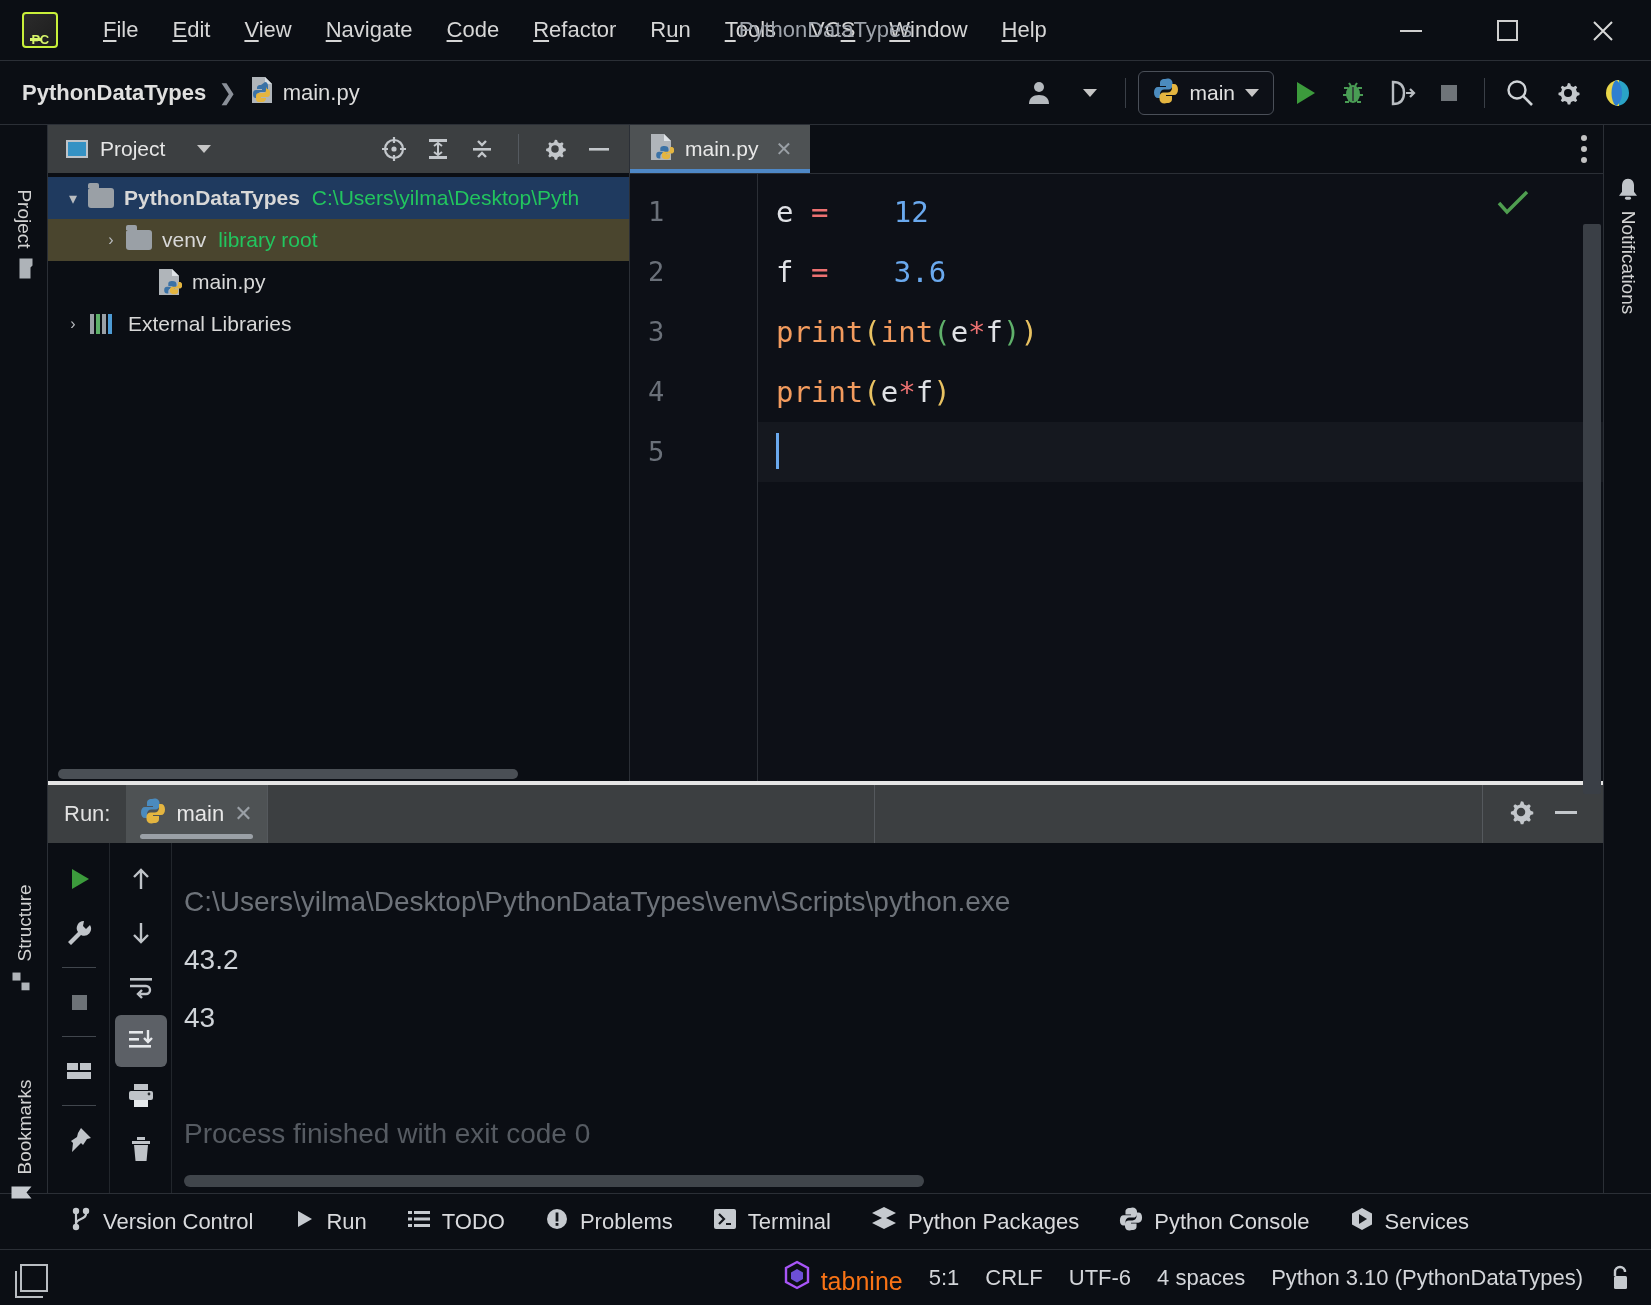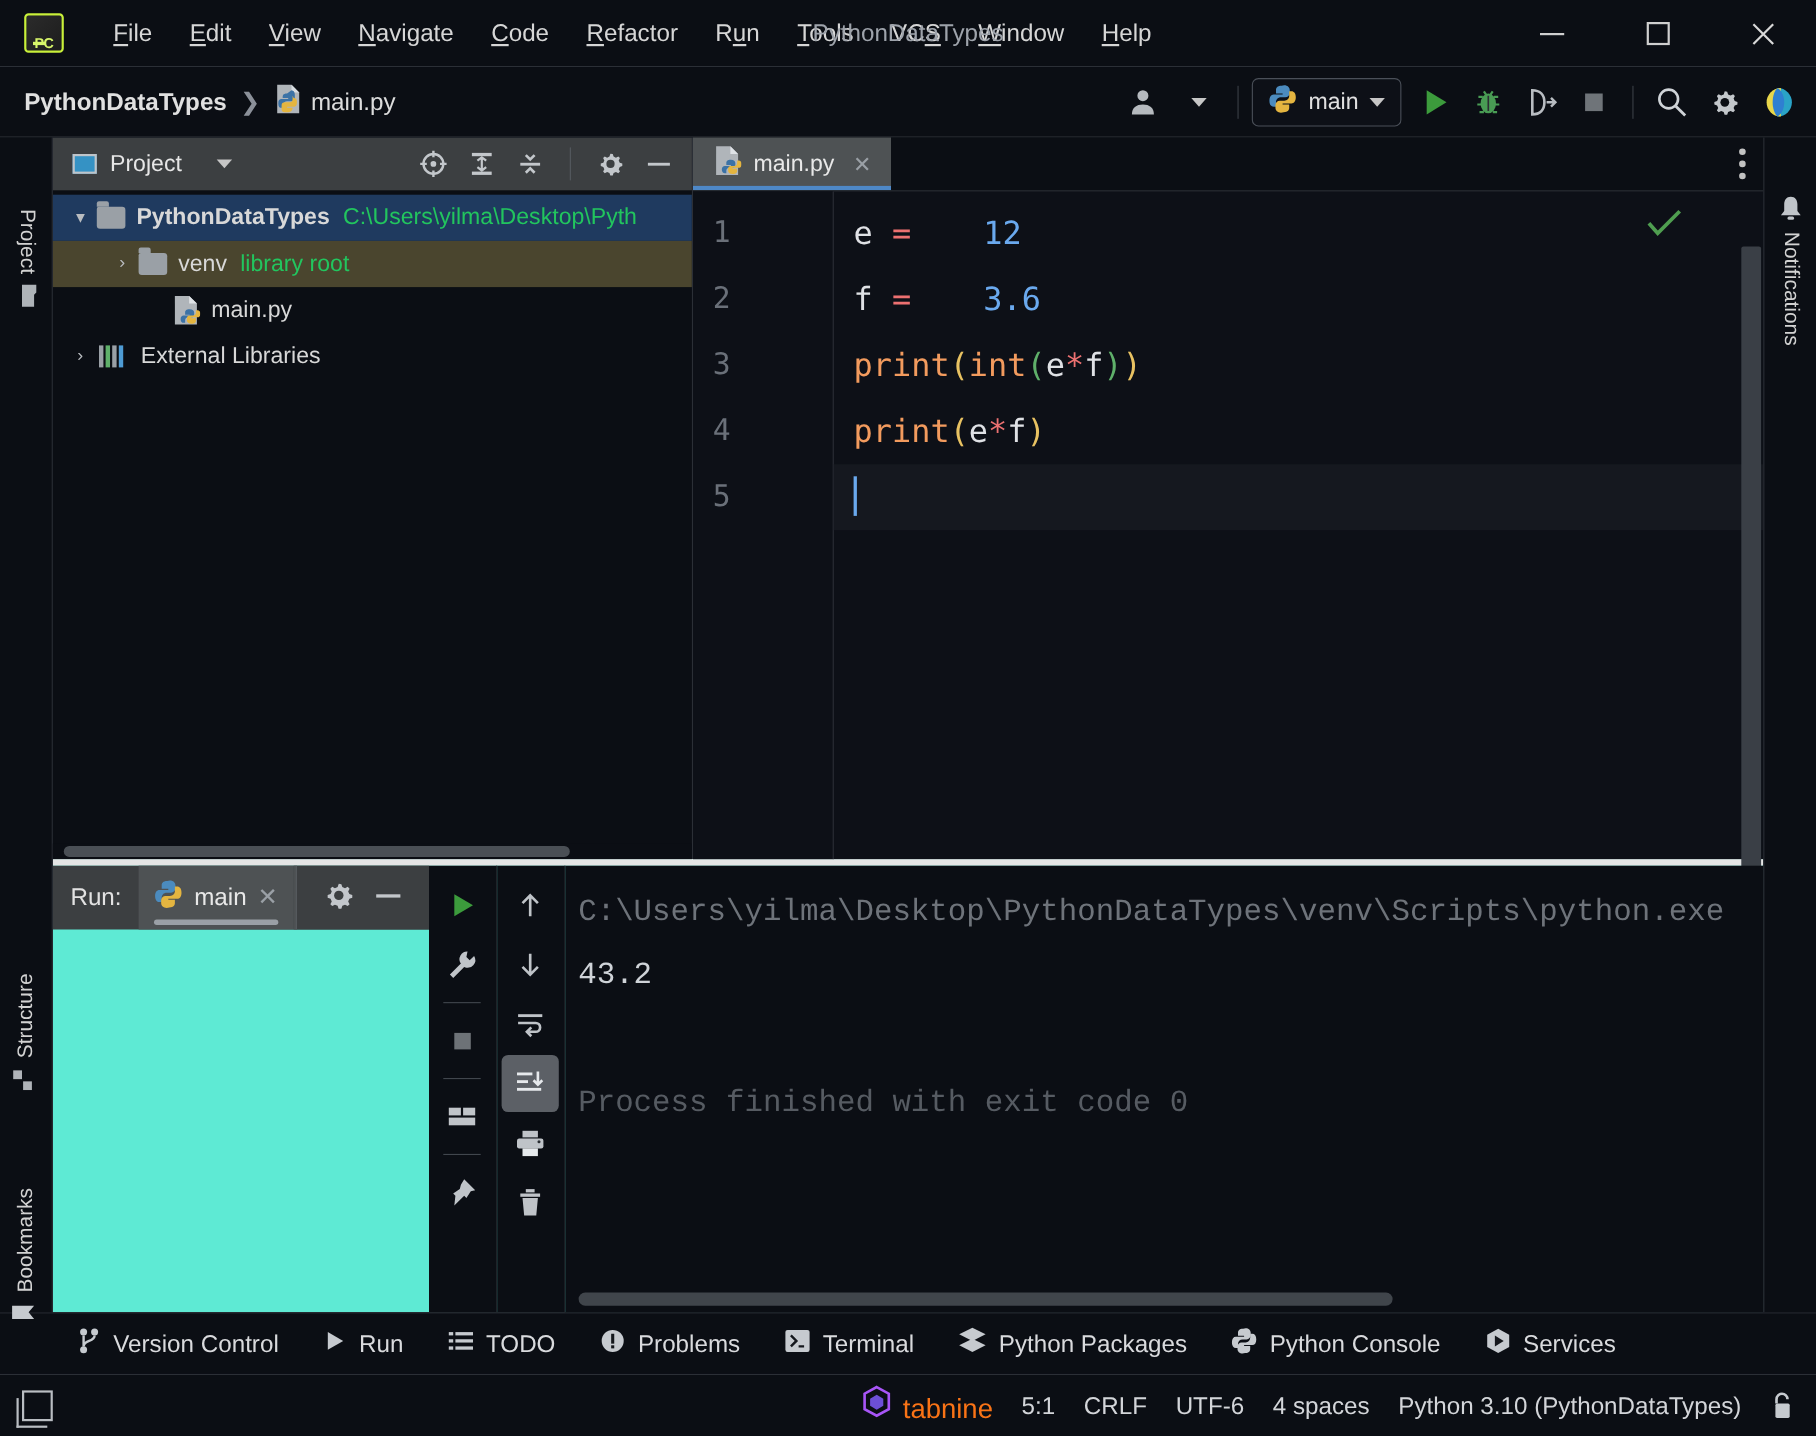--- a/index.html
+++ b/index.html
@@ -105,40 +105,40 @@
   .c-op   { color:#ec7171; }
   .c-num  { color:#6aa9ee;margin-left:48px; }
   .c-fn   { color:#f29b5e; }
   .c-par1 { color:#e8c262; }
   .c-par2 { color:#5fb06a; }
   .caret-bar { display:inline-block; width:3px; height:36px; background:#6aa9ee; vertical-align:-7px; }
   .chk { position:absolute; right:72px; top:14px; }
   .vscroll { position:absolute; right:2px; top:50px; width:18px; height:570px; background:#3a3f46; border-radius:2px; }
 
   
-  .runwin { height:412px; flex:0 0 412px; display:flex; background:#5eead4;
-            border-top:6px solid #e5e5e5; }
+  .runwin { height:412px; flex:0 0 412px; display:flex; flex-direction:column; background:#d946ef;
+            border-top:4px solid #e5e5e5; }
   .run-head { height:58px; flex:0 0 58px; display:flex; align-items:stretch; background:#3c3f41; }
   .run-lbl { display:flex; align-items:center; color:#e2e2e2; font-size:22px; padding:0 16px; }
   .run-tab { display:flex; align-items:center; gap:10px; padding:0 14px; color:#e8e8e8; font-size:22px;
              background:#4e5254; position:relative; }
   .run-tab:after { content:''; position:absolute; left:14px; right:14px; bottom:4px; height:5px;
                    background:#9aa0a6; border-radius:3px; }
   .run-seg { flex:1; border-left:1px solid #55595d; background:#3c3f41; }
   .run-hright { display:flex; align-items:center; gap:14px; padding:0 22px; border-left:1px solid #55595d; background:#3c3f41;}
   .run-body { flex:1; display:flex; min-height:0; }
   .run-tb { width:62px; flex:0 0 62px; background:#0b0e14; display:flex; flex-direction:column;
             align-items:center; padding-top:10px; gap:2px; border-right:1px solid #22262c;}
   .run-tb2 { width:62px; flex:0 0 62px; background:#0b0e14; display:flex; flex-direction:column;
              align-items:center; padding-top:10px; gap:2px; border-right:1px solid #22262c;}
   .rb { width:52px;height:52px;display:flex;align-items:center;justify-content:center;border-radius:6px; }
   .rb.active { background:#5c6066; }
   .rb-div { width:34px;height:1px;background:#41464d; margin:6px 0; }
   .console { flex:1; position:relative; min-width:0; background:#0b0e14; overflow:hidden;
-             font-family:Liberation Mono, monospace; padding:14px 0 0 12px; }
+             font-family:Liberation Sans, sans-serif; padding:30px 0 0 12px; }
   .cl { font-size:28px; line-height:58px; white-space:pre; }
   .cl.path { color:#6e737a; }
   .cl.out  { color:#cfd3d8; }
   .cl.fin  { color:#565b62; }
   .chscroll { position:absolute; left:12px; bottom:6px; width:740px; height:12px; background:#40454b; border-radius:6px; }
 
   
   .twbar { height:56px; flex:0 0 56px; background:#0b0e14; border-top:1px solid #2b2f36;
            display:flex; align-items:center; padding-left:70px; gap:40px; }
   .twitem { display:flex; align-items:center; gap:11px; color:#d9dadd; font-size:22px; }
@@ -546,20 +546,21 @@
                 <rect x="11" y="3" width="8" height="3" fill="#bfc3c8"></rect>
                 <rect x="6" y="7" width="18" height="3" fill="#bfc3c8"></rect>
                 <path d="M8 11 h14 l-1.5 16 h-11z" fill="#bfc3c8"></path>
               </svg>
             </div>
           </div>
 
           <div class="console">
             <div class="cl path">C:\Users\yilma\Desktop\PythonDataTypes\venv\Scripts\python.exe</div>
             <div class="cl out">43.2</div>
+            <div class="cl out">43</div>
             <div class="cl out">&nbsp;</div>
             <div class="cl fin">Process finished with exit code 0</div>
             <div class="chscroll"></div>
           </div>
         </div>
       </div>
     </div>
 
     <div class="rail-r">
       <div class="v-label vl-down" style="top:108px;">

